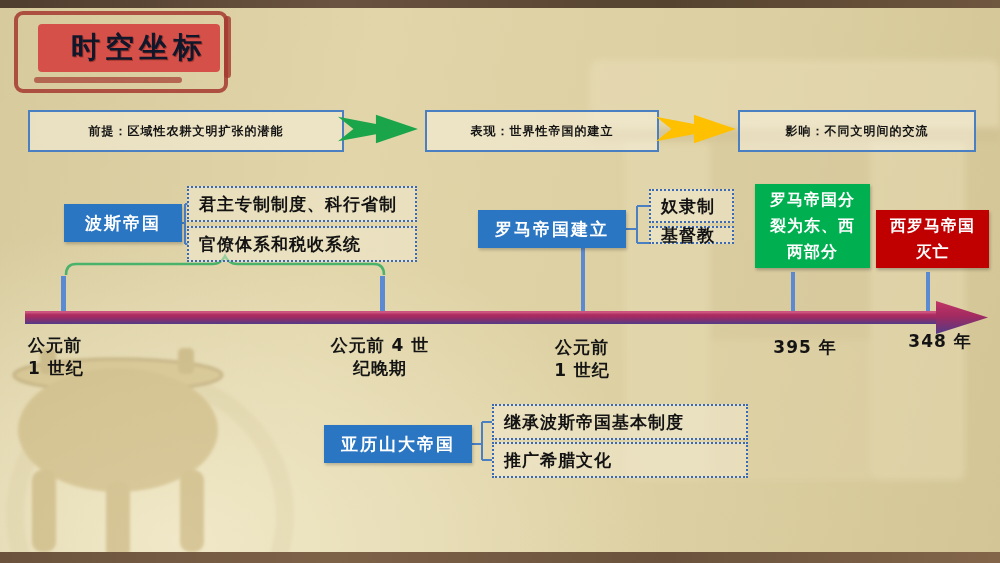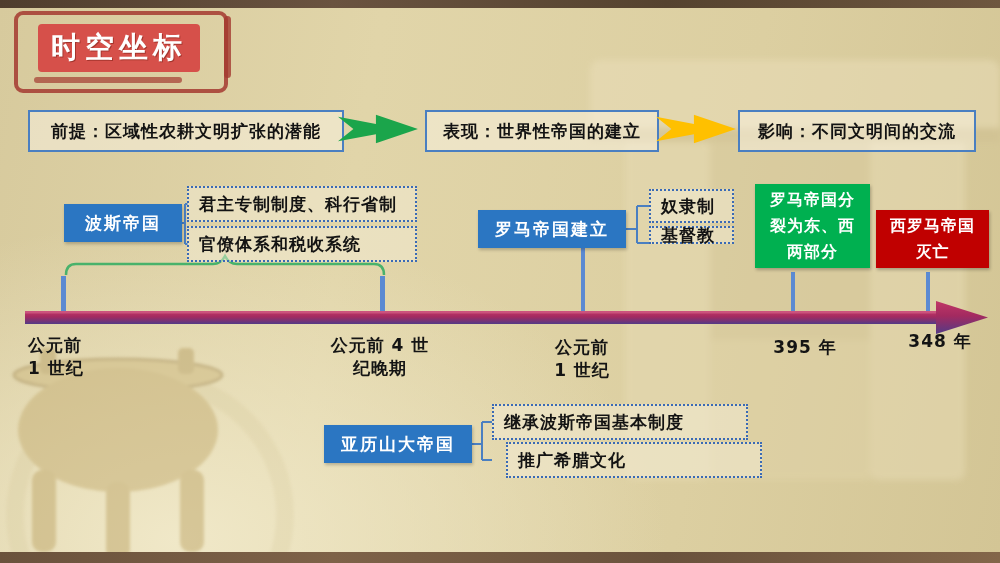--- a/index.html
+++ b/index.html
@@ -21,27 +21,27 @@
 
   
   #title-frame{position:absolute;left:14px;top:11px;width:206px;height:74px;
     border:4px solid rgba(164,58,48,.85);border-radius:9px;}
   #title-brush-right{position:absolute;left:224px;top:16px;width:7px;height:62px;
     background:rgba(164,58,48,.8);border-radius:4px;}
   #title-brush-bottom{position:absolute;left:34px;top:77px;width:148px;height:6px;
     background:rgba(164,58,48,.7);border-radius:3px;}
   #title-box{position:absolute;left:38px;top:24px;width:162px;height:48px;
     background:#d6504a;border-radius:4px;display:flex;align-items:center;justify-content:center;
-    color:#ffffff;font-size:29px;font-weight:700;letter-spacing:5px;
-    text-shadow:1px 1px 0 rgba(120,30,20,.55);}
+    color:#0f172a;font-size:29px;font-weight:700;letter-spacing:5px;
+    text-shadow:1px 1px 0 rgba(120,30,20,.55);padding-left:20px;}
 
   
   .bbox{position:absolute;border:2px solid #4a7fc1;background:rgba(247,241,222,.55);
     display:flex;align-items:center;justify-content:center;
-    font-size:17px;font-weight:700;color:#131313;letter-spacing:1px;}
+    font-size:12px;font-weight:700;color:#131313;letter-spacing:1px;}
   #premise-box{left:28px;top:110px;width:312px;height:38px;}
   #manifestation-box{left:425px;top:110px;width:230px;height:38px;}
   #impact-box{left:738px;top:110px;width:234px;height:38px;}
   .flow-arrow{position:absolute;width:82px;height:34px;}
   #arrow-green{left:338px;top:112px;}
   #arrow-yellow{left:656px;top:112px;}
 
   
   .solid-blue{position:absolute;background:#2b76c2;color:#fff;
     display:flex;align-items:center;justify-content:center;
@@ -52,21 +52,21 @@
 
   
   .dashed{position:absolute;border:2px dotted #3a6ab5;background:rgba(246,240,220,.45);
     display:flex;align-items:center;font-size:17px;font-weight:700;color:#131313;
     padding-left:10px;box-sizing:border-box;letter-spacing:1px;}
   #persian-f0{left:187px;top:186px;width:230px;height:36px;}
   #persian-f1{left:187px;top:226px;width:230px;height:36px;}
   #roman-f0{left:649px;top:189px;width:85px;height:34px;}
   #roman-f1{left:649px;top:226px;width:85px;height:18px;}
   #alex-f0{left:492px;top:404px;width:256px;height:36px;}
-  #alex-f1{left:492px;top:442px;width:256px;height:36px;margin-left:14px;}
+  #alex-f1{left:492px;top:442px;width:256px;height:36px;}
 
   
   .event-box{position:absolute;color:#fff;font-weight:700;font-size:16px;line-height:26px;
     display:flex;flex-direction:column;align-items:center;justify-content:center;
     text-align:center;box-shadow:1px 2px 3px rgba(0,0,0,.25);letter-spacing:1px;}
   #split-box{left:755px;top:184px;width:115px;height:84px;background:#00b050;justify-content:center;}
   #fall-box{left:876px;top:210px;width:113px;height:58px;background:#c00000;}
 
   
   .tl-label{position:absolute;font-size:17px;font-weight:700;color:#141414;line-height:23px;

